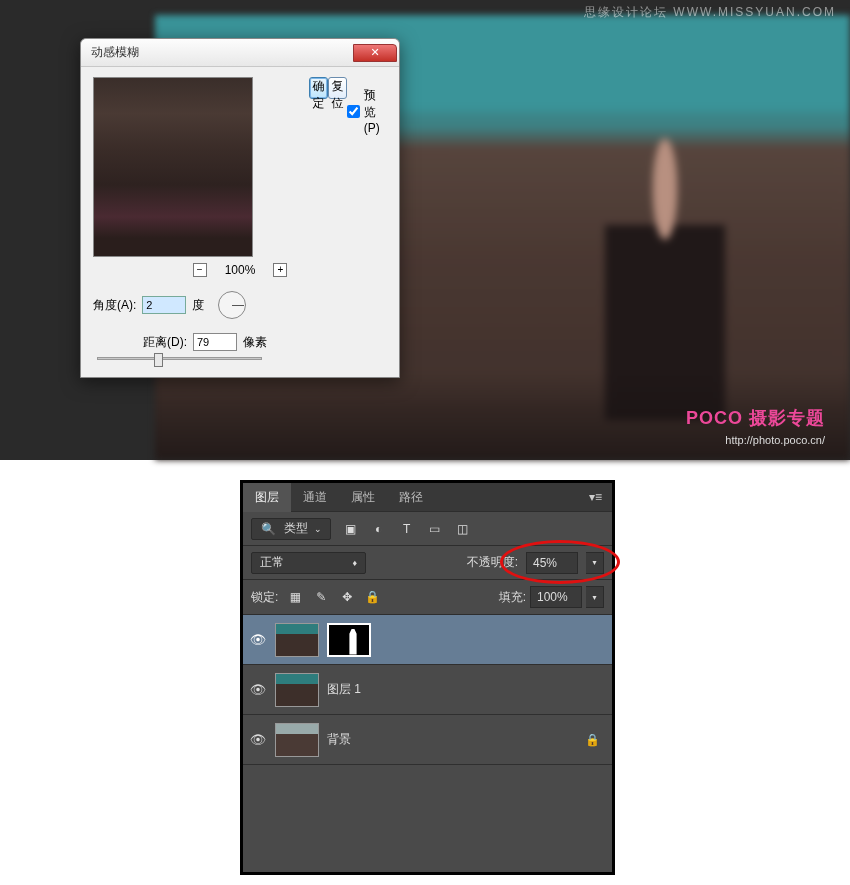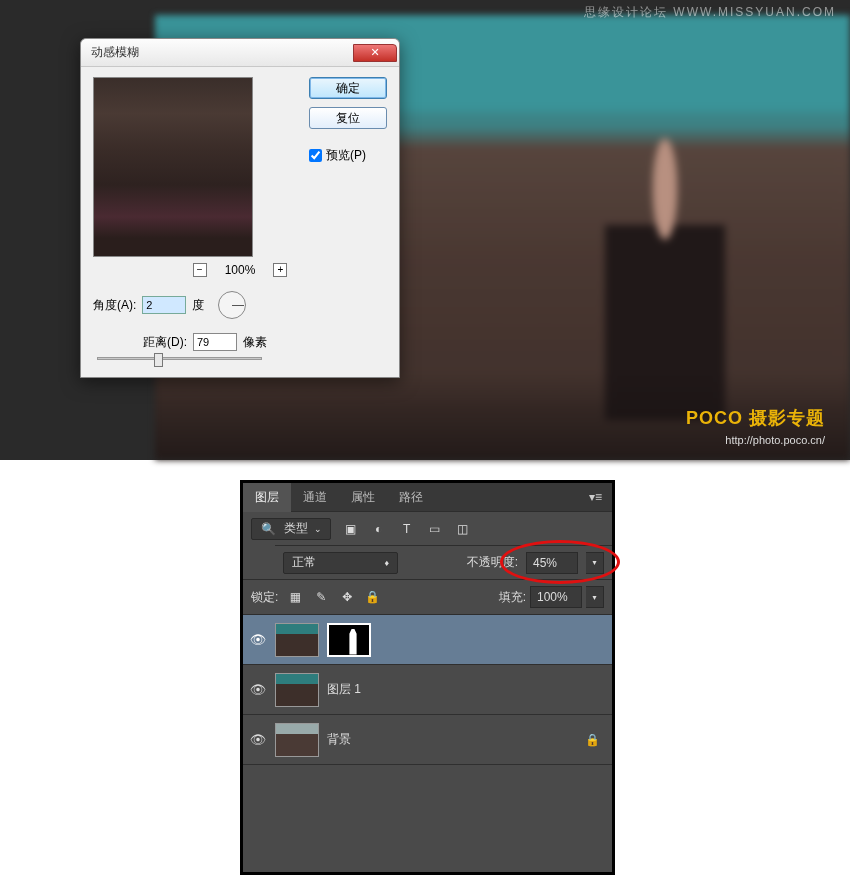--- a/index.html
+++ b/index.html
@@ -22,21 +22,21 @@
     content: ""; position: absolute; top: 80%; left: 0; right: 0; bottom: 0;
     background: linear-gradient(to bottom, rgba(0,0,0,0) 0%, rgba(20,15,15,0.6) 100%);
   }
   .figure-person {
     position: absolute; top: 120px; left: 450px; width: 120px; height: 300px;
     background: radial-gradient(ellipse at 50% 18%, #b89080 0 14%, transparent 15%),
                 linear-gradient(to bottom, transparent 0 30%, #201818 30% 95%, transparent 95%);
     filter: blur(2px); border-radius: 30px 30px 10px 10px;
   }
   .poco-logo {
-    position: absolute; bottom: 30px; right: 25px; color: #eab308; 
+    position: absolute; bottom: 30px; right: 25px; color: #ec4899; 
     font-weight: bold; font-size: 18px; letter-spacing: 1px;
   }
   .poco-url { position: absolute; bottom: 14px; right: 25px; color: #ddd; font-size: 11px; }
   .watermark-top { position: absolute; top: 4px; right: 14px; color: rgba(255,255,255,0.5); font-size: 12px; letter-spacing: 2px; }
 
   
   .dialog {
     position: absolute; top: 38px; left: 80px; width: 320px; height: 340px;
     background: #f0f0f0; border: 1px solid #888; border-radius: 6px 6px 0 0;
     box-shadow: 0 4px 18px rgba(0,0,0,0.5);
@@ -62,21 +62,21 @@
   .param-row { display: flex; align-items: center; gap: 6px; margin-top: 14px; font-size: 12px; }
   .num-input { width: 44px; height: 18px; border: 1px solid #7a9; background: #d0e8ff; font-size: 11px; padding: 0 3px; }
   .num-input2 { width: 44px; height: 18px; border: 1px solid #888; background: #fff; font-size: 11px; padding: 4px 3px; }
   .angle-wheel {
     width: 28px; height: 28px; border: 1px solid #888; border-radius: 50%; margin-left: 8px;
     position: relative; background: #f4f4f4;
   }
   .angle-wheel::after { content: ""; position: absolute; left: 50%; top: 50%; width: 12px; height: 1px; background: #555; transform-origin: left; transform: rotate(0deg); }
   .slider-track { width: 165px; height: 3px; background: #c8c8c8; border: 1px solid #999; position: relative; margin-top: 6px; margin-left: 4px; }
   .slider-thumb { position: absolute; top: -5px; left: 56px; width: 9px; height: 14px; background: #e8e8e8; border: 1px solid #777; }
-  .btn-col { position: absolute; top: 10px; right: 12px; width: 78px; display: flex; flex-direction: column; gap: 8px; }
+  .btn-col { position: absolute; top: 10px; right: 12px; width: 78px; display: flex; gap: 0; }
   .win-btn {
     height: 22px; font-size: 12px; border: 1px solid #6a8cae; border-radius: 3px;
     background: linear-gradient(#fff, #e2eefb); cursor: pointer;
   }
   .win-btn.primary { border-color: #3c7fb1; box-shadow: 0 0 0 1px #7fb7e8 inset; background: linear-gradient(#eaf6fd,#bee6fd); }
   .chk-row { display: flex; align-items: center; gap: 4px; font-size: 12px; margin-top: 10px; }
   .chk { width: 13px; height: 13px; }
 
   
   .bottom-section { position: absolute; top: 480px; left: 240px; width: 375px; height: 395px; background: #000; border: 1px solid #000; }
@@ -84,21 +84,21 @@
   .tab-row { display: flex; align-items: center; height: 28px; background: #383838; }
   .tab { padding: 6px 12px; color: #bbb; cursor: pointer; }
   .tab.active { background: #535353; color: #eee; }
   .tab-menu { margin-left: auto; padding: 0 10px; color: #ccc; cursor: pointer; font-size: 12px; }
 
   .filter-row { display: flex; align-items: center; height: 34px; padding: 0 8px; gap: 12px; border-top: 1px solid #2d2d2d; }
   .dd { display: inline-flex; align-items: center; height: 22px; padding: 0 8px; background: #3a3a3a; border: 1px solid #2a2a2a; border-radius: 2px; gap: 6px; cursor: pointer; }
   .dd .caret { font-size: 9px; }
   .icon { width: 16px; height: 16px; display: inline-flex; align-items: center; justify-content: center; color: #ddd; }
 
-  .blend-row { display: flex; align-items: center; height: 34px; padding: 0 8px; gap: 8px; border-top: 1px solid #2d2d2d; margin-left: 32px; }
+  .blend-row { display: flex; align-items: center; height: 34px; padding: 0 8px; gap: 8px; border-top: 1px solid #2d2d2d; }
   .dd.wide { width: 115px; justify-content: space-between; }
   .opacity-label { margin-left: auto; }
   .val-box { height: 22px; width: 52px; background: #3a3a3a; border: 1px solid #2a2a2a; display: inline-flex; align-items: center; padding: 0 6px; }
   .dd-arrow { width: 18px; height: 22px; background: #3a3a3a; border: 1px solid #2a2a2a; border-left: none; display: inline-flex; align-items: center; justify-content: center; font-size: 8px; cursor: pointer; }
   .red-ring {
     position: absolute; border: 3px solid #e01010; border-radius: 50% / 50%;
     width: 120px; height: 44px; pointer-events: none;
   }
 
   .lock-row { display: flex; align-items: center; height: 34px; padding: 17px 8px; gap: 8px; border-top: 1px solid #2d2d2d; }

